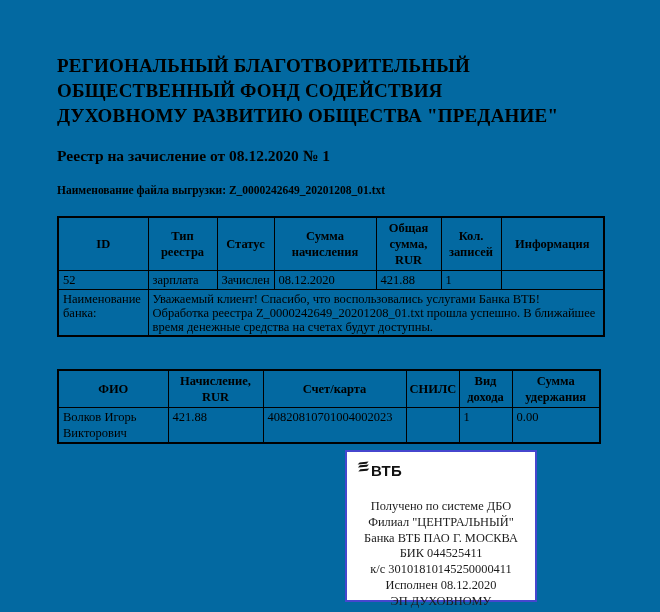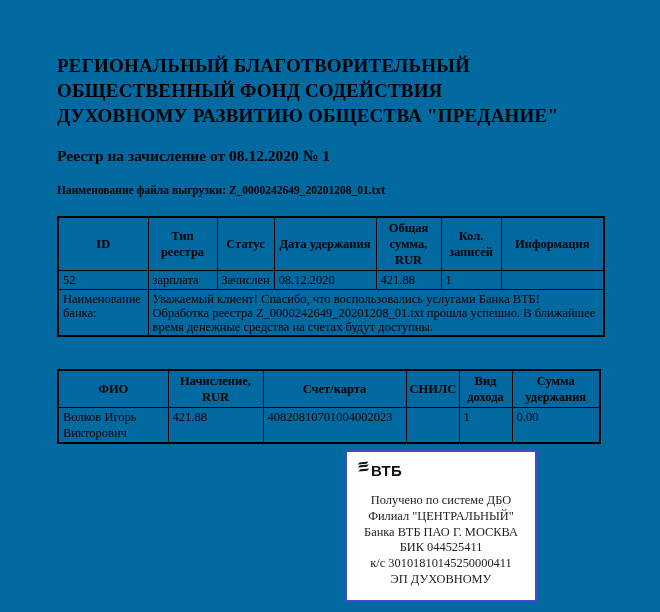--- a/index.html
+++ b/index.html
@@ -98,21 +98,21 @@
     height: 1.9px;
     transform: skewX(-48deg);
   }
   .vtb-text {
     font-family: "Liberation Sans", "DejaVu Sans", sans-serif;
     font-weight: bold;
     font-size: 15px;
     letter-spacing: 0.3px;
   }
   .stamp-lines {
-    margin-top: 14px;
+    margin-top: 20px;
     text-align: center;
     font-size: 12.4px;
     line-height: 15.8px;
     color: #1c1c1c;
   }
 </style>
 </head>
 <body>
 
 <div class="page">
@@ -136,21 +136,21 @@
         <col style="width:102px">
           <col style="width:65px">
           <col style="width:60px">
           <col style="width:103px">
       </colgroup>
       <thead>
         <tr>
           <th>ID</th>
           <th>Тип реестра</th>
           <th>Статус</th>
-          <th>Дата удержания</th>
+          <th>Сумма начисления</th>
           <th>Общая сумма, RUR</th>
           <th>Кол. записей</th>
           <th>Информация</th>
         </tr>
       </thead>
       <tbody>
         <tr class="data-row">
           <td>52</td>
           <td>зарплата</td>
           <td>Зачислен</td>
@@ -207,16 +207,17 @@
           <i style="background: rgb(18, 18, 18);"></i>
         </span>
       <span class="vtb-text" style="color: rgb(18, 18, 18);">ВТБ</span>
     </div>
     <div class="stamp-lines">
       <div>Получено по системе ДБО</div>
       <div>Филиал "ЦЕНТРАЛЬНЫЙ"</div>
       <div>Банка ВТБ ПАО Г. МОСКВА</div>
       <div>БИК 044525411</div>
       <div>к/с 30101810145250000411</div>
+      <div>Исполнен 08.12.2020</div>
       <div>ЭП ДУХОВНОМУ</div>
     </div>
   </div>
 </div>
 
 </body></html>

